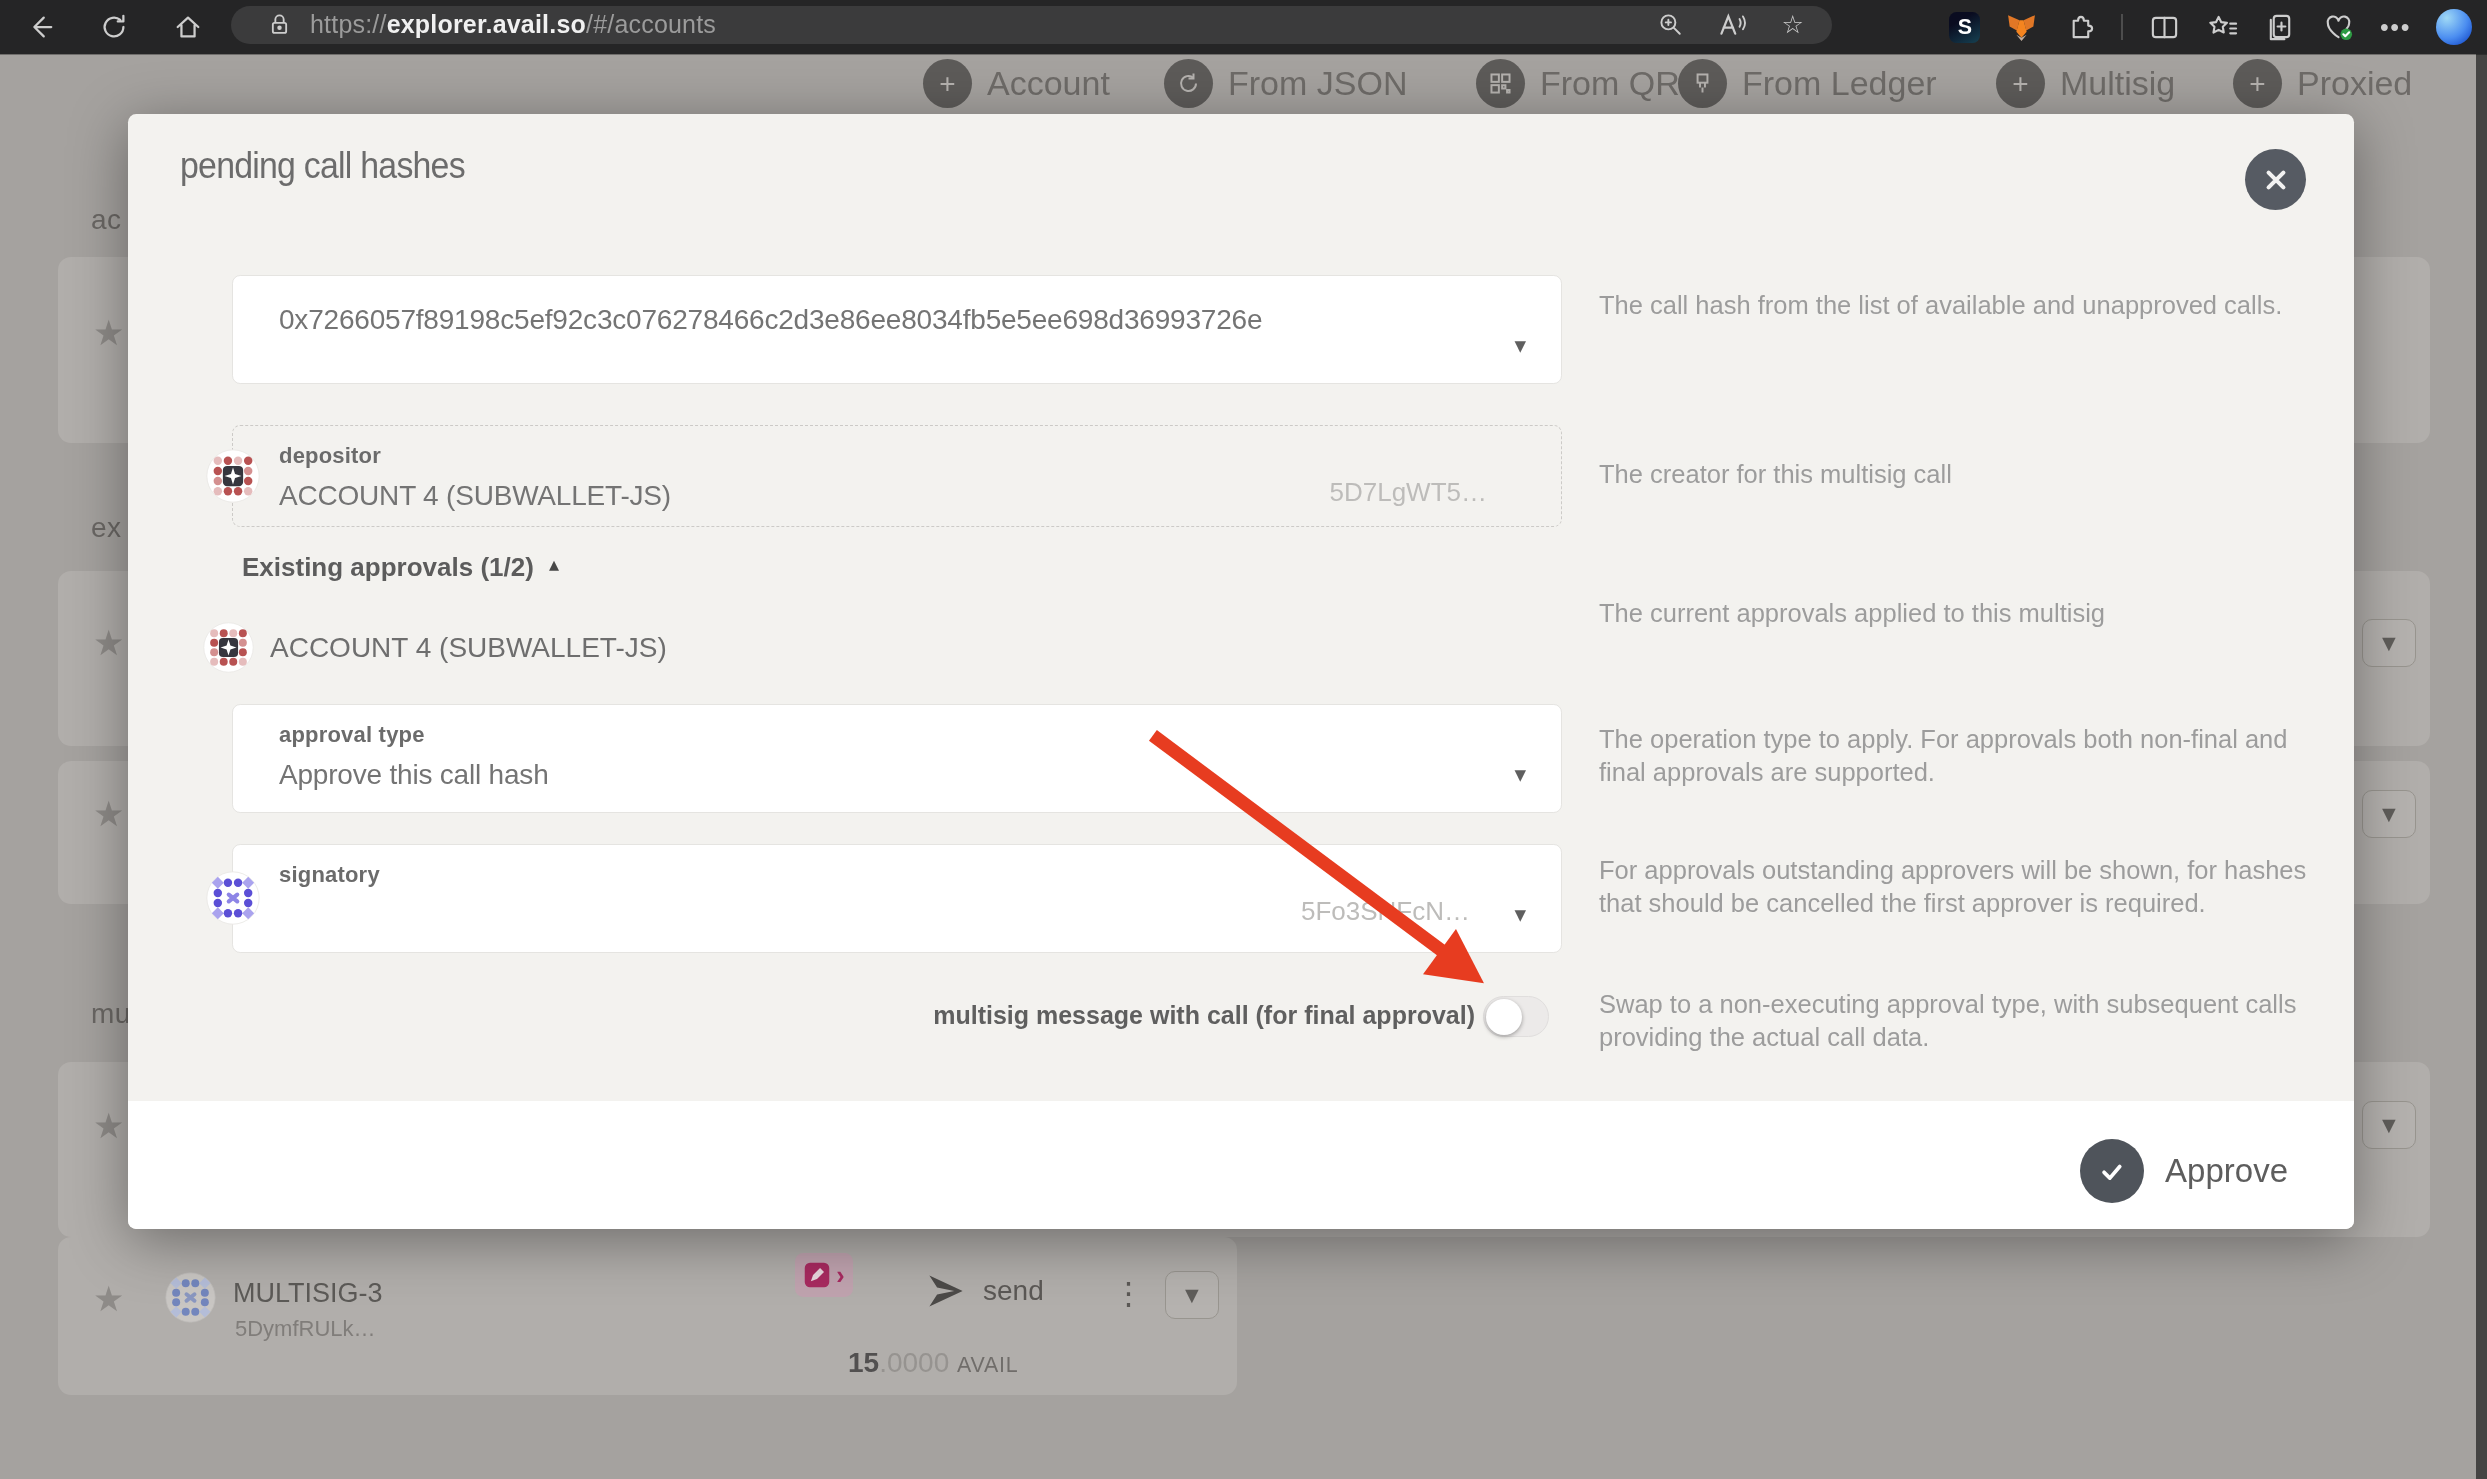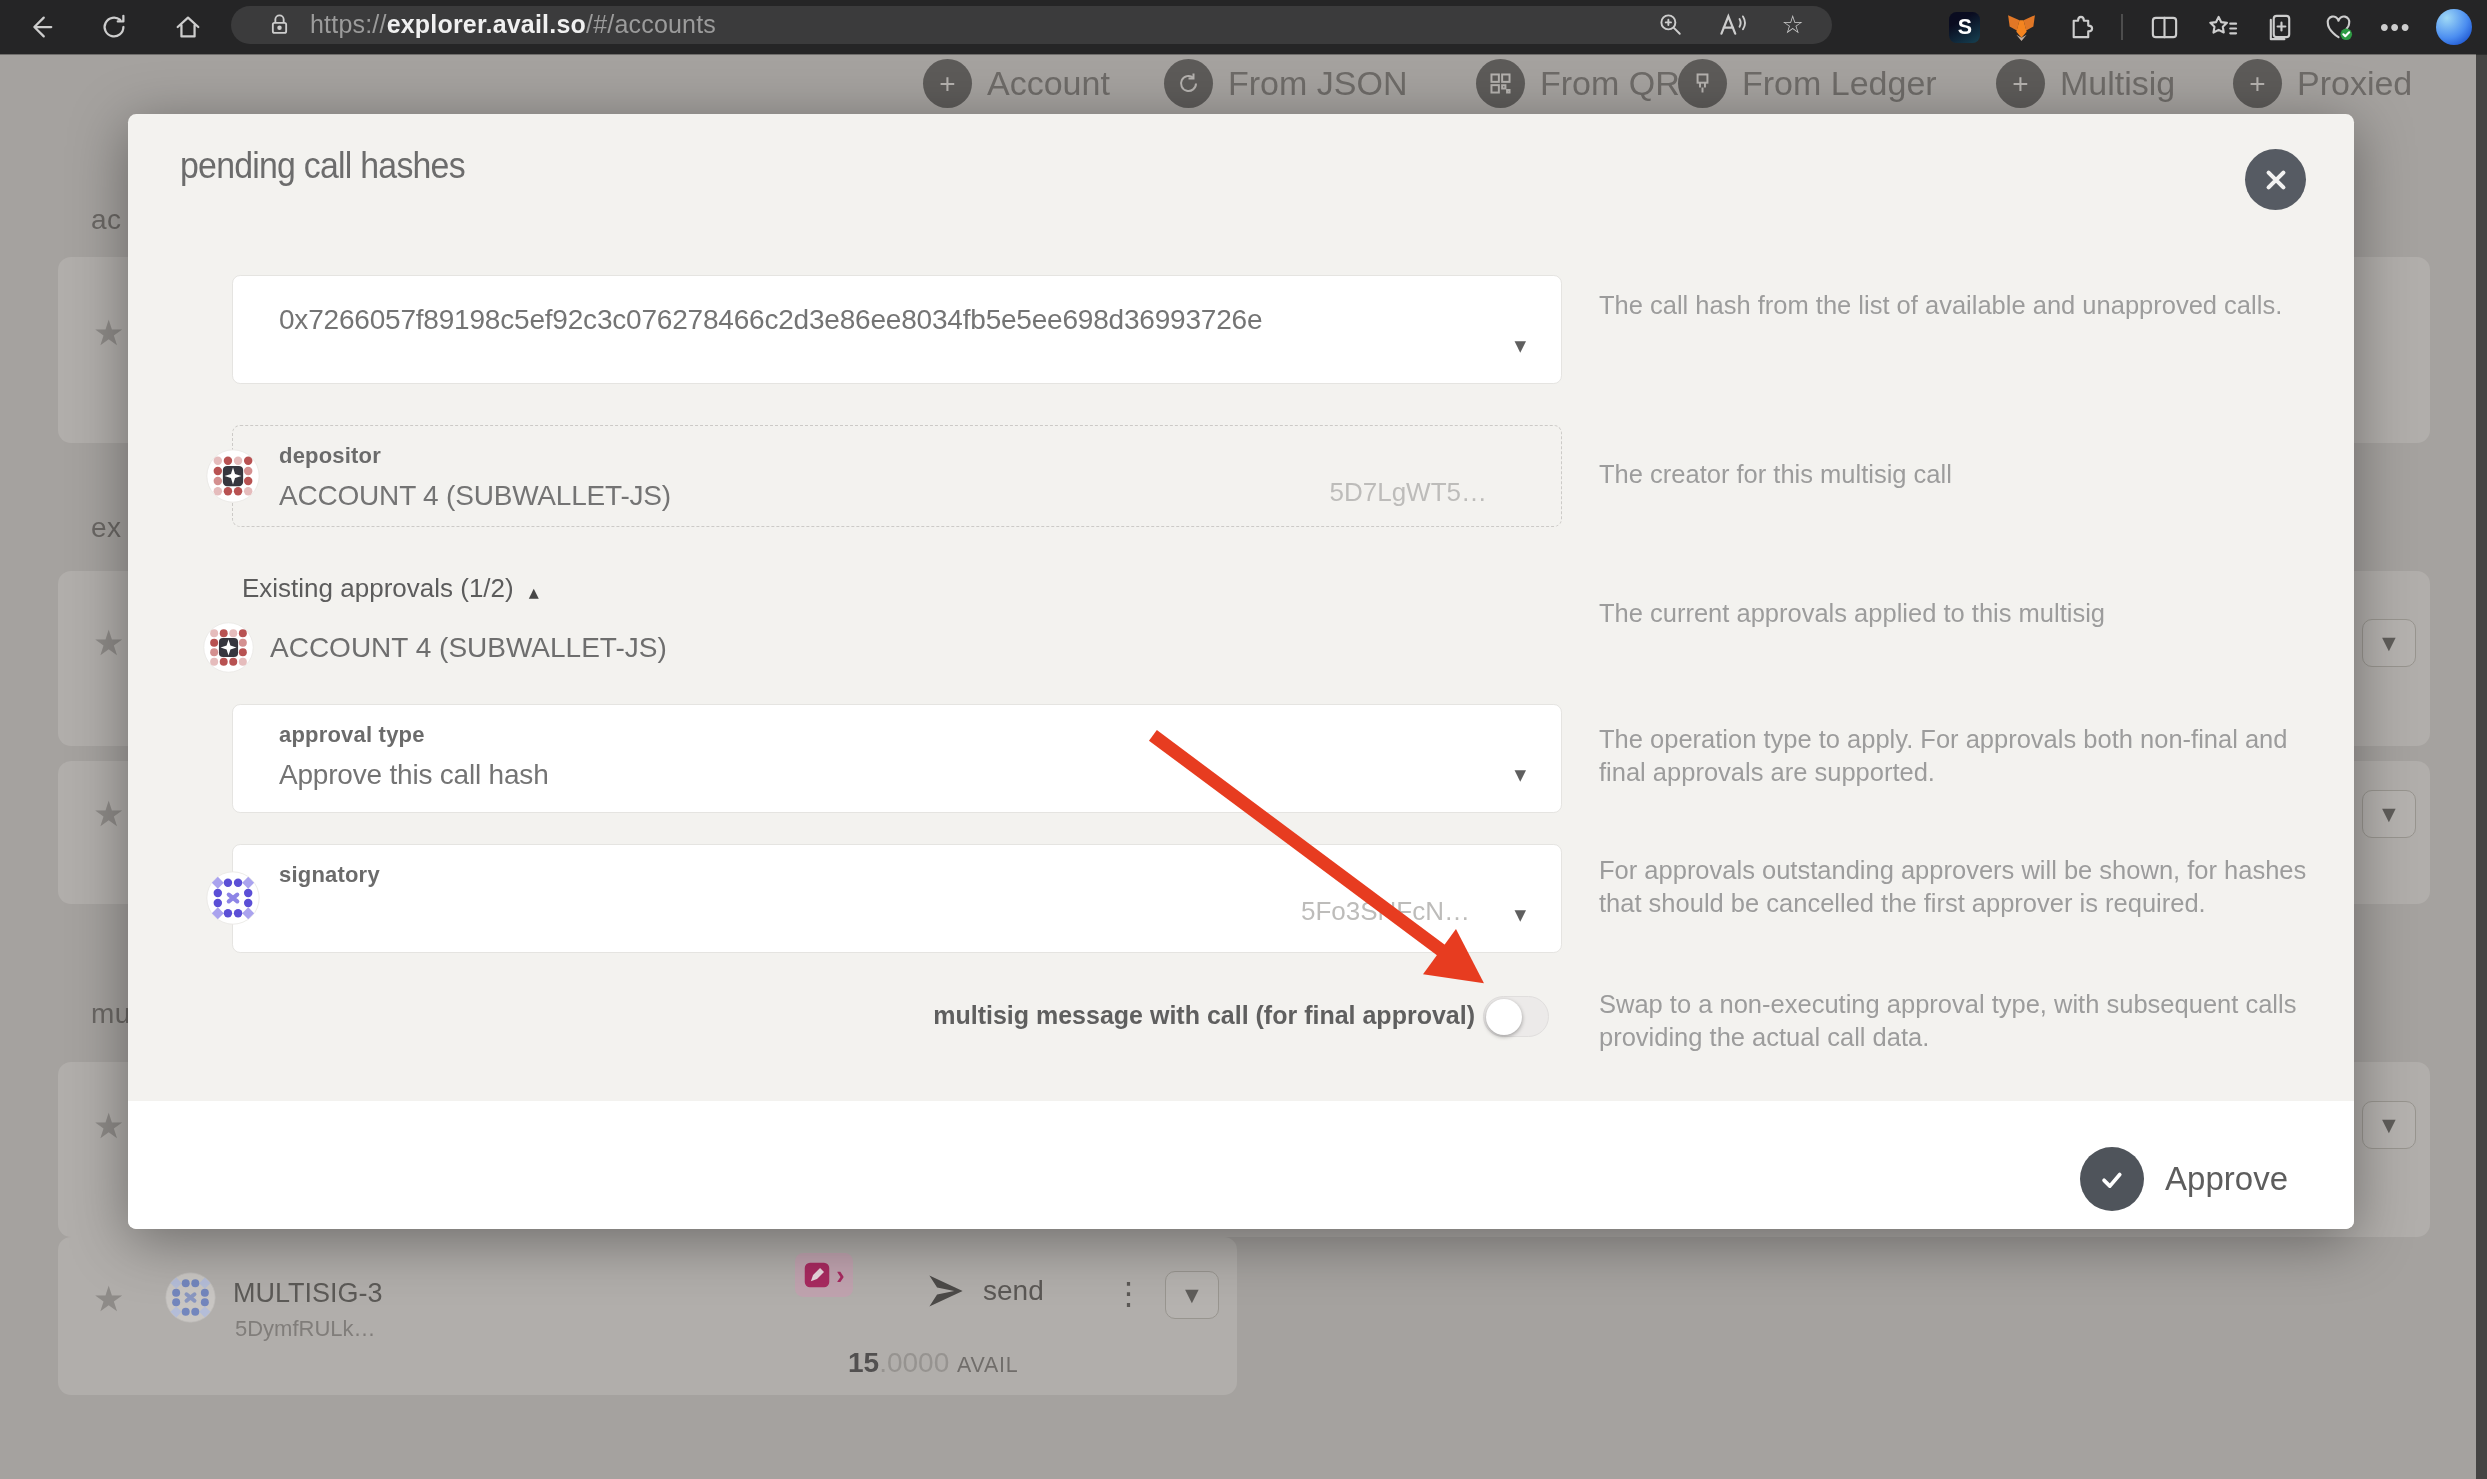--- a/index.html
+++ b/index.html
@@ -69,34 +69,34 @@
     border-radius:50%; background:#565b63; display:flex; align-items:center; justify-content:center; cursor:pointer; }
   .close-btn svg { stroke:#f2f2f2; stroke-width:5; stroke-linecap:round; }
   .card { position:absolute; left:104px; width:1330px; height:109px; background:#fff;
     border:1.6px solid #e5e4e1; border-radius:8.2px; padding:16.5px 0 0 46px; }
   .card.dashed { background:transparent; border:1.6px dashed #ccCac7; }
   .f-label { font-size:22px; font-weight:700; color:#6b6b6b; letter-spacing:0.2px; }
   .f-value { font-size:28px; color:#747474; margin-top:11.5px; letter-spacing:-0.2px; white-space:nowrap; }
   .f-caret { position:absolute; right:35px; top:56px; font-size:23px; color:#5f5f5f; }
   .f-short { position:absolute; right:74px; top:51px; font-size:26px; color:#bdbcba; }
   .help { position:absolute; left:1471px; width:725px; font-size:25.5px; line-height:33px; color:#9c9c9c; }
-  .approvals-label { position:absolute; left:114px; top:459px; font-size:26px; color:#5c5c5c;
-    display:flex; align-items:flex-end; gap:15px; }
+  .approvals-label { position:absolute; left:114px; top:438px; font-size:26px; color:#5c5c5c;
+    display:flex; align-items:flex-start; gap:15px;font-weight:bold; }
   .approvals-label .tri { font-size:20px; color:#474747; }
   .acct-row { position:absolute; left:142px; top:508px; height:51px; display:flex; align-items:center;
     font-size:28px; color:#6e6e6e; }
   .toggle-row { position:absolute; left:0; top:882px; width:1434px; height:41px;padding-left:16px; }
   .toggle-label { position:absolute; right:87px; top:5px; font-size:25px; font-weight:700; color:#5f5f5f; }
   .toggle { position:absolute; left:1355px; top:0; width:66px; height:41px; background:#eceae9;
     border:0.8px solid #e0dedd; border-radius:20.6px; cursor:pointer; }
   .toggle .knob { position:absolute; left:1.6px; top:1.6px; width:36px; height:36px; border-radius:50%;
     background:#fff; box-shadow:0 1.6px 4.1px rgba(0,0,0,.35); }
   .m-footer { position:absolute; left:0; top:987px; width:2226px; height:128px; background:#fff;
     border-radius:0 0 8.2px 8.2px; }
-  .approve { position:absolute; right:66px; top:45px; height:66px; border:none; background:none;
+  .approve { position:absolute; right:66px; top:37px; height:66px; border:none; background:none;
     display:flex; align-items:center; gap:21.4px; cursor:pointer;justify-content:center; }
   .approve .circ { width:64px; height:64px; border-radius:50%; background:#4f545b;
     display:flex; align-items:center; justify-content:center; }
   .approve .lbl { font-size:33px; color:#5d5d5d; }
   .arrow-svg { position:absolute; left:0; top:0; z-index:40; pointer-events:none; }
 </style>
 </head>
 <body>
 
 <div>

